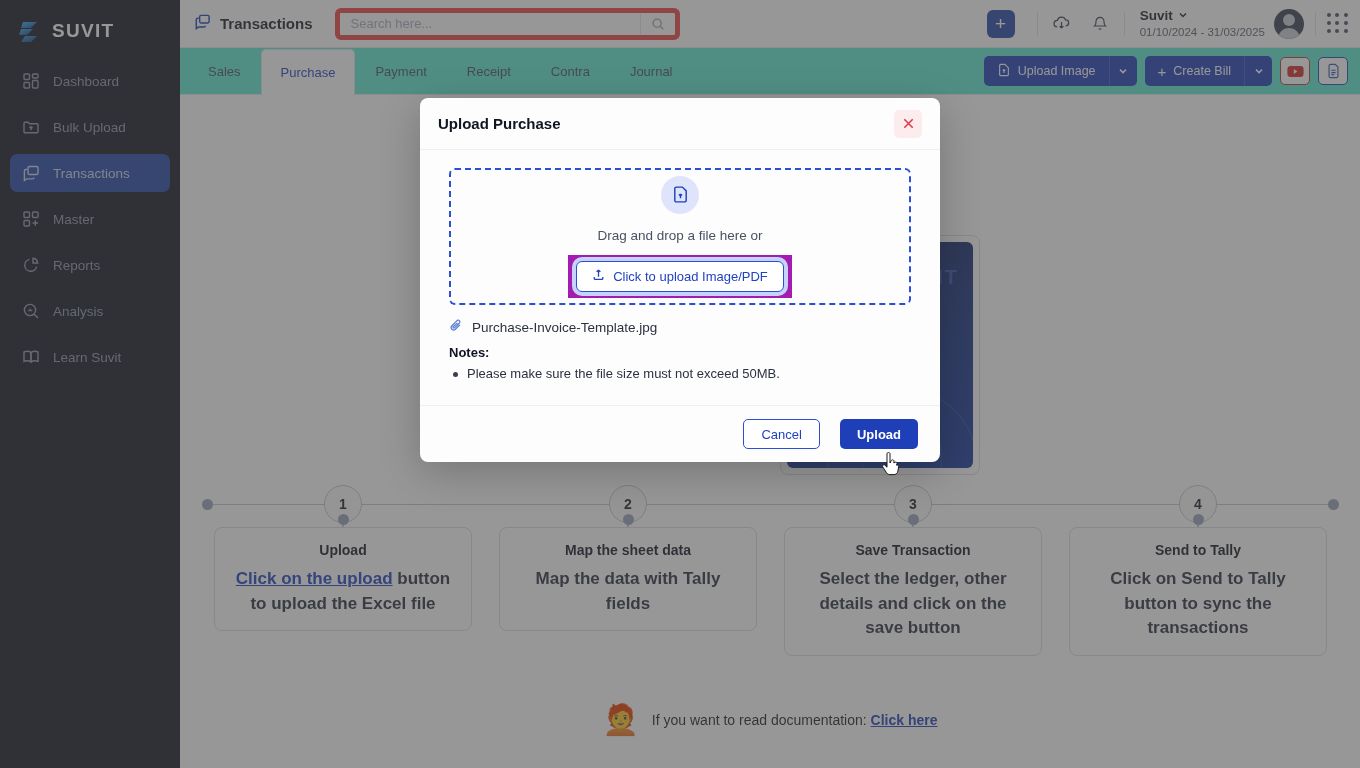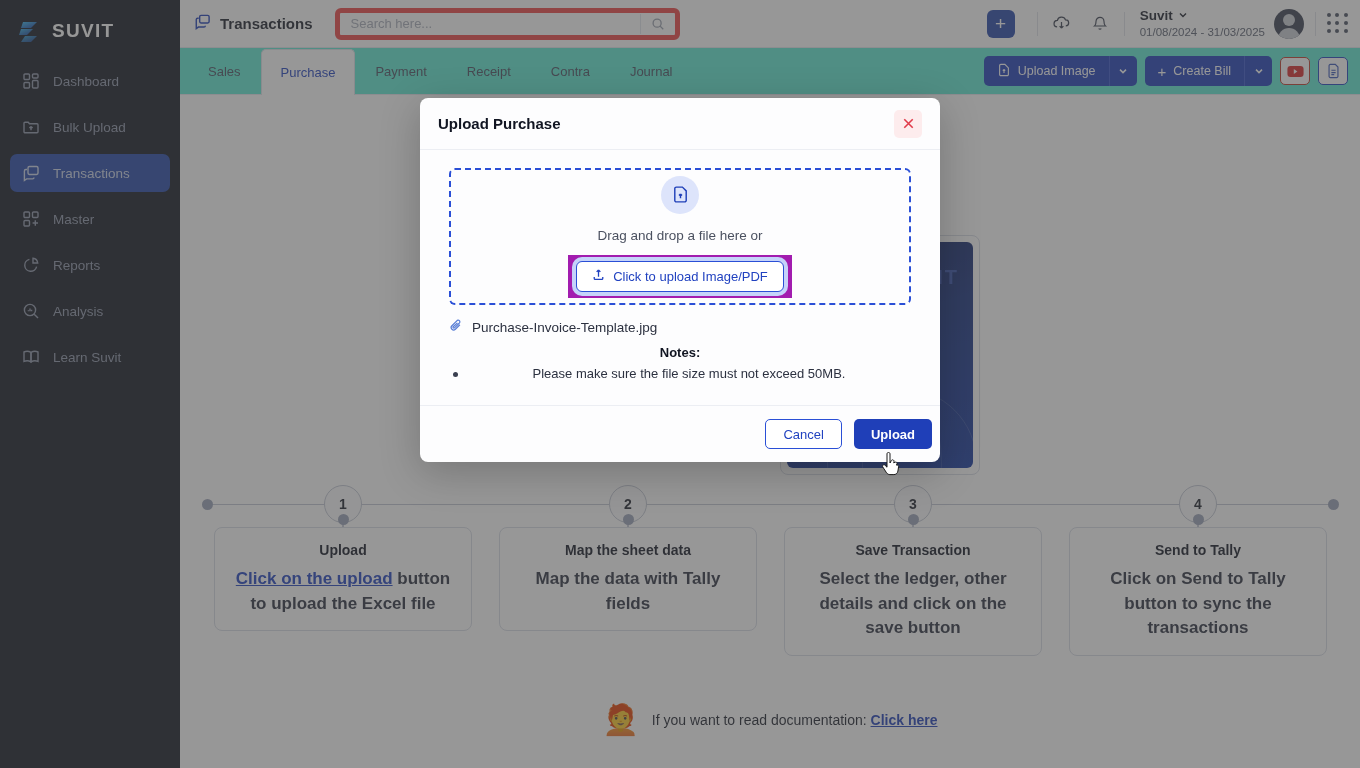--- a/index.html
+++ b/index.html
@@ -205,21 +205,21 @@
   }
   .modal-head {
     height: 52px; display:flex; align-items:center; padding: 0 18px;
     border-bottom: 1px solid #eceef3;
   }
   .modal-title { font-size: 15px; font-weight: bold; color: #111522; }
   .modal-close {
     margin-left: auto; width: 28px; height: 28px; border-radius: 5px;
     background:#fdeced; display:flex; align-items:center; justify-content:center; cursor:pointer;
   }
-  .modal-body { padding: 18px 10px 10px; text-align: center; }
+  .modal-body { padding: 18px 10px 10px; }
   .dropzone {
     margin: 0 19px; height: 137px;
     border: 2px dashed #2a4fd6; border-radius: 6px;
     display:flex; flex-direction:column; align-items:center; justify-content:center;
     cursor: pointer;
   }
   .dz-icon {
     width: 38px; height: 38px; border-radius: 50%; background: #dde4fb;
     display:flex; align-items:center; justify-content:center; margin-bottom: 14px;
   }
@@ -240,22 +240,22 @@
   .notes { list-style: none; padding: 6px 19px 4px; }
   .notes li {
     position: relative; padding-left: 18px; margin-bottom: 10px;
     font-size: 13px; color: #2c3140;
   }
   .notes li::before {
     content:""; position:absolute; left: 4px; top: 6px;
     width: 5px; height: 5px; border-radius: 50%; background: #3a4050;
   }
   .modal-foot {
-    border-top: 1px solid #eceef3; padding: 13px 8px;
-    display:flex; justify-content:flex-end; gap: 12px; align-items:center;
+    border-top: 1px solid #eceef3; padding: 13px 22px;
+    display:flex; justify-content:flex-end; gap: 20px; align-items:center;
   }
   .btn-cancel {
     height: 30px; padding: 0 17px; border:1px solid #2a4fd6; border-radius: 5px;
     background:#fff; color:#2142c0; font-size: 13px; cursor: pointer;
     font-family:"Liberation Sans",sans-serif;
   }
   .btn-upload {
     height: 30px; padding: 0 17px; border:none; border-radius: 5px;
     background:#1f3fb8; color:#fff; font-size: 13px; font-weight: bold; cursor: pointer;
     font-family:"Liberation Sans",sans-serif;
@@ -405,21 +405,21 @@
       <span class="vsep"></span>
       <div class="orgblock">
         <div class="org-name">
           <span>Suvit</span>
           <span>
             <svg width="10" height="10" viewBox="0 0 10 10" fill="none" stroke="#1b1f2b" stroke-width="1.4">
               <path d="M2 3.6L5 6.6 8 3.6"></path>
             </svg>
           </span>
         </div>
-        <div class="org-dates">01/08/2024 - 31/03/2025</div>
+        <div class="org-dates">01/10/2024 - 31/03/2025</div>
       </div>
       <div class="avatar"></div>
       <span class="vsep"></span>
       <div class="grid-dots">
         <i></i>
           <i></i>
           <i></i>
           <i></i>
           <i></i>
           <i></i>

